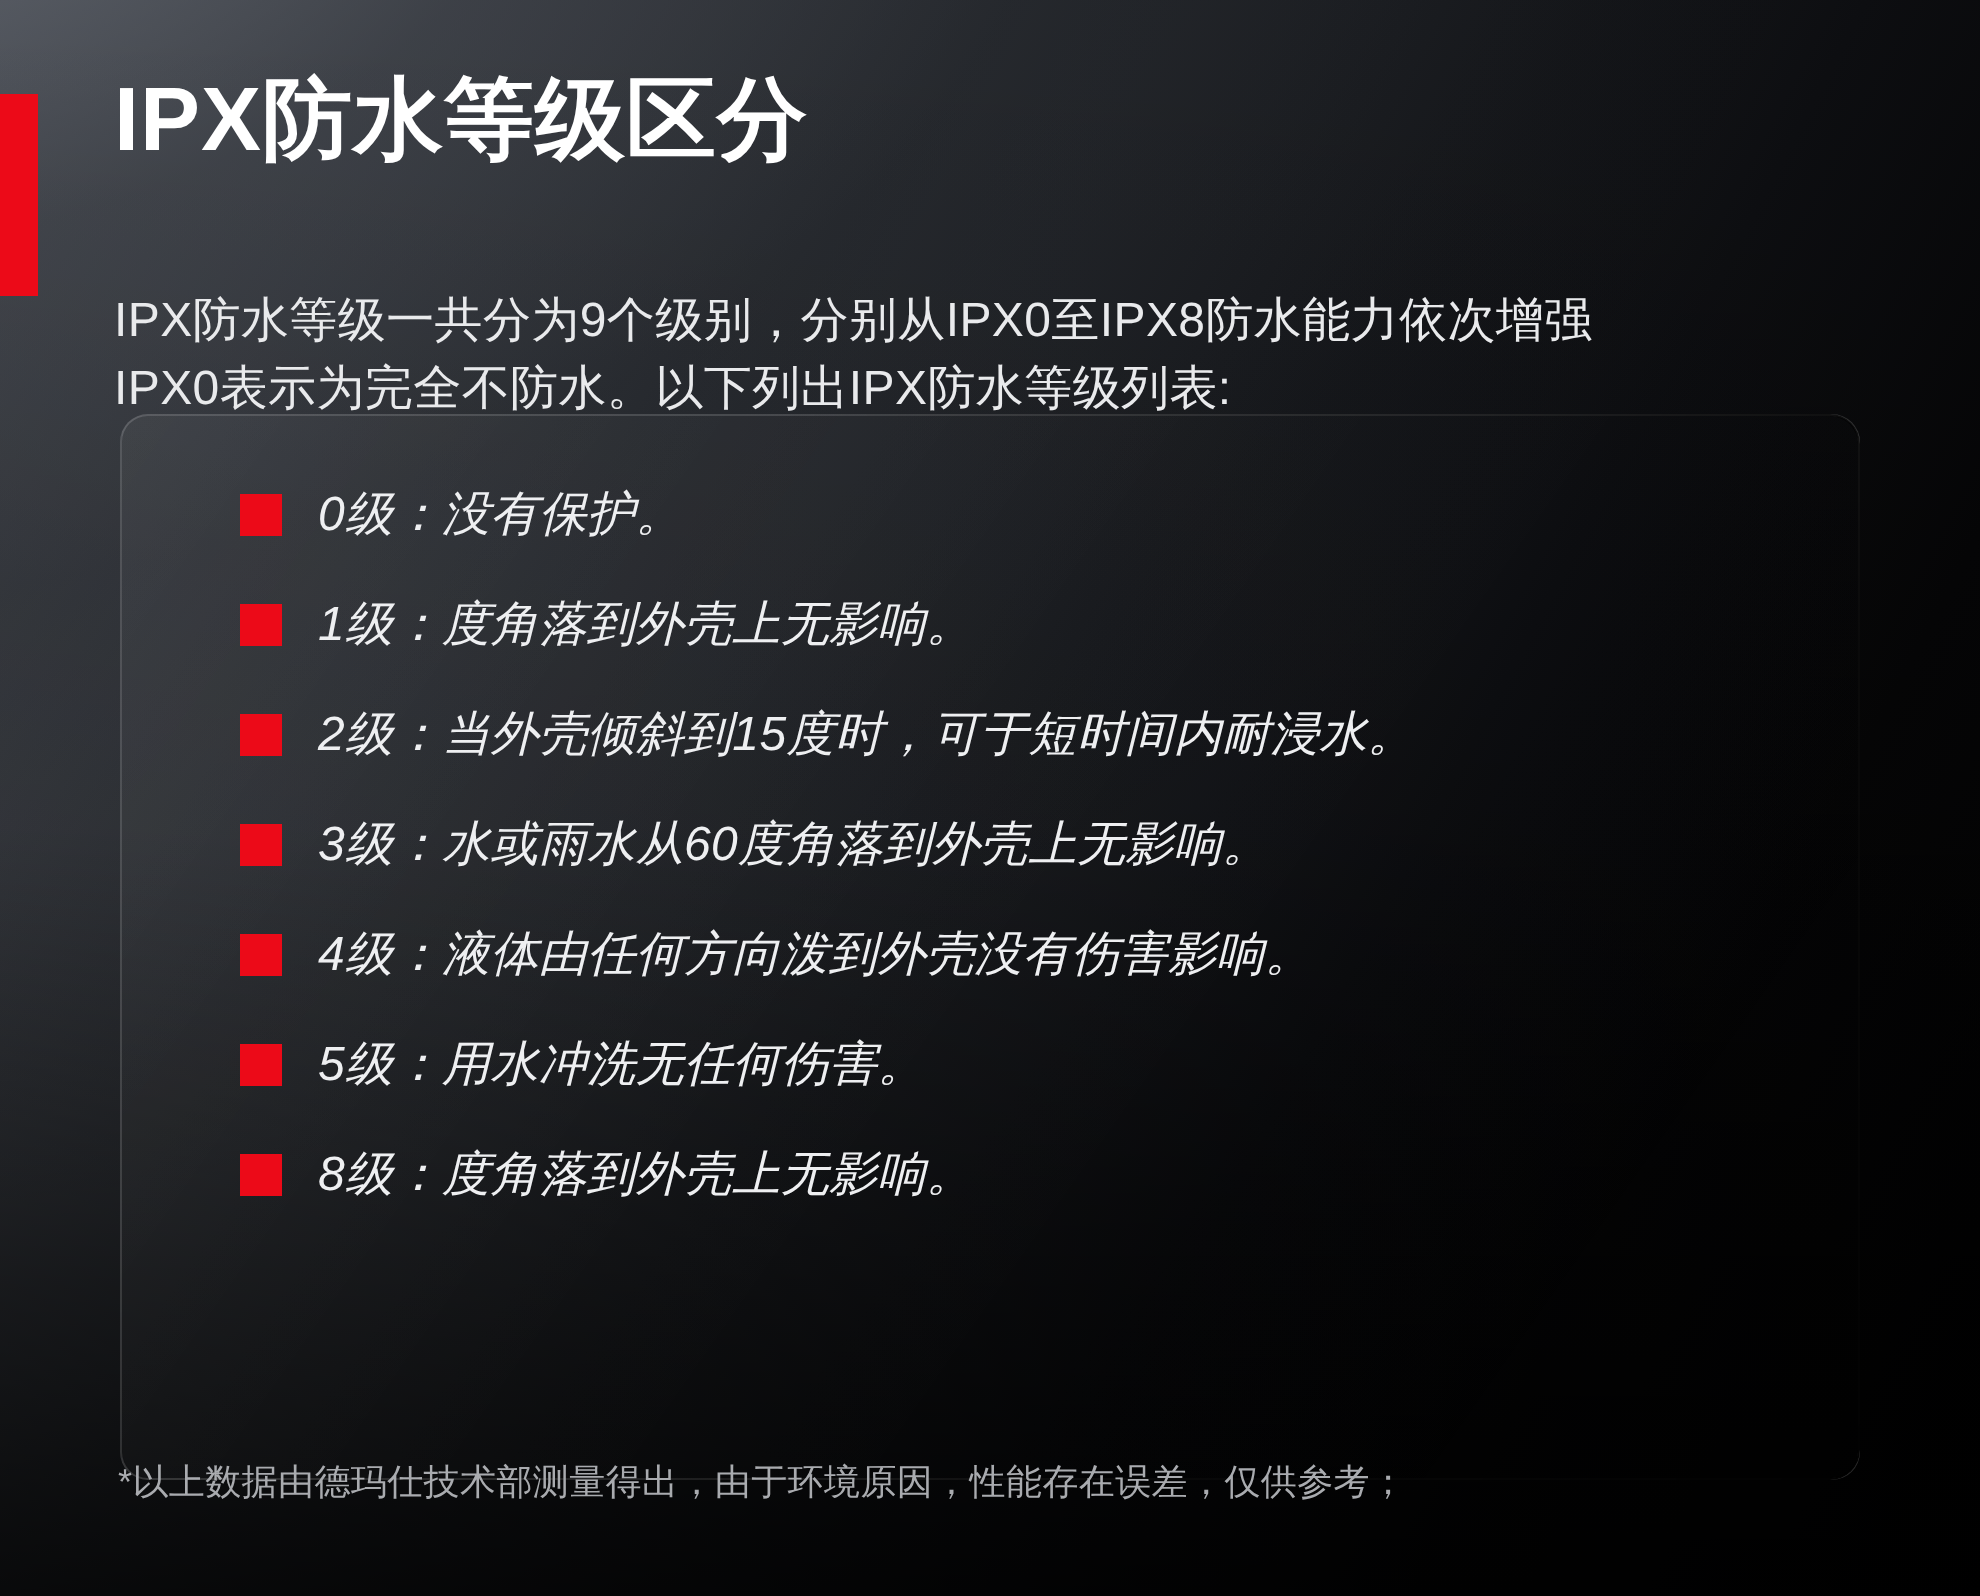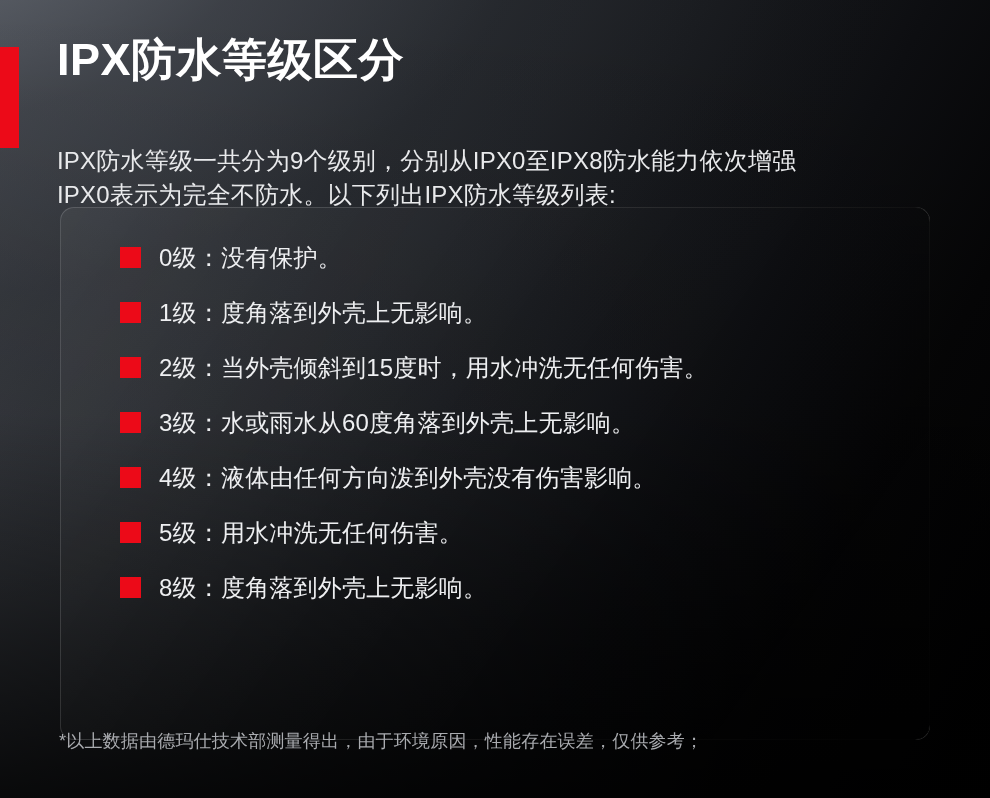--- a/index.html
+++ b/index.html
@@ -155,20 +155,21 @@
     background: #EC0A18;
     margin-right: 18px;
   }
 
   .level-text {
     font-size: 24px;
     line-height: 1;
     color: #eeeff1;
     letter-spacing: 0.2px;
     white-space: nowrap;
+    font-style: italic;
   }
 
   
   #footnote {
     position: absolute;
     left: 59px;
     top: 732px;
     font-size: 18px;
     line-height: 1;
     color: #a9abaf;
@@ -206,21 +207,21 @@
         <span class="level-text">0级：没有保护。</span>
       </div>
 
       <div class="level-row">
         <span class="level-bullet"></span>
         <span class="level-text">1级：度角落到外壳上无影响。</span>
       </div>
 
       <div class="level-row">
         <span class="level-bullet"></span>
-        <span class="level-text">2级：当外壳倾斜到15度时，用水冲洗无任何伤害。</span>
+        <span class="level-text">2级：当外壳倾斜到15度时，可于短时间内耐浸水。</span>
       </div>
 
       <div class="level-row">
         <span class="level-bullet"></span>
         <span class="level-text">3级：水或雨水从60度角落到外壳上无影响。</span>
       </div>
 
       <div class="level-row">
         <span class="level-bullet"></span>
         <span class="level-text">4级：液体由任何方向泼到外壳没有伤害影响。</span>

